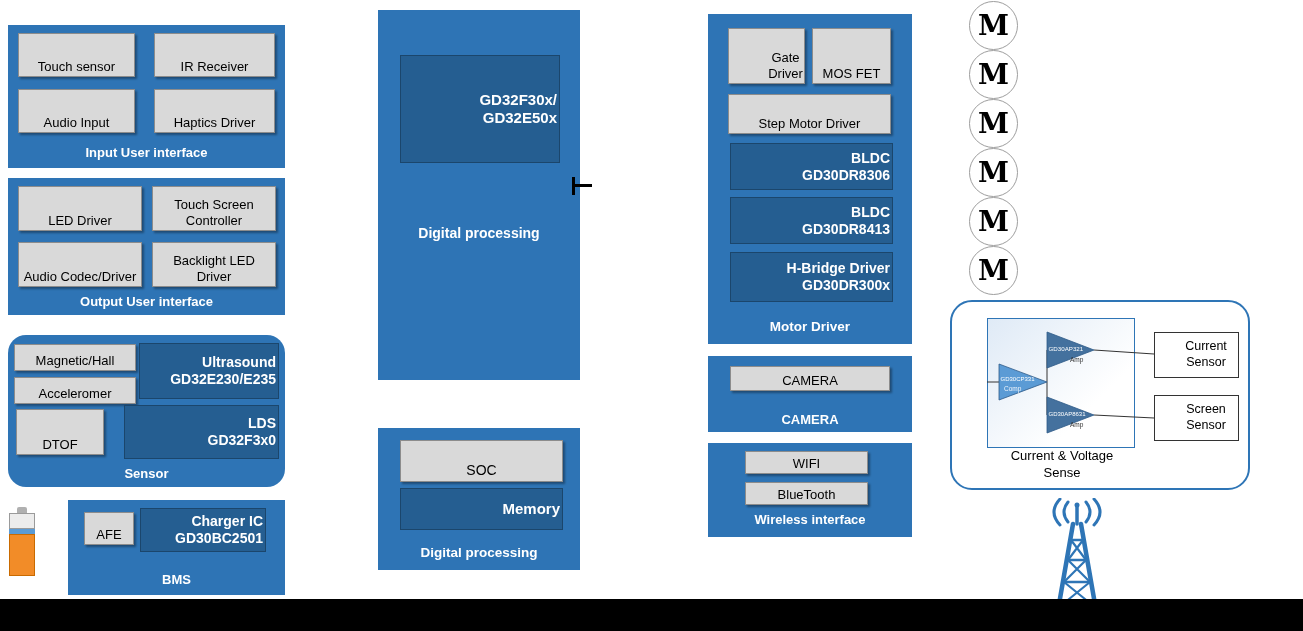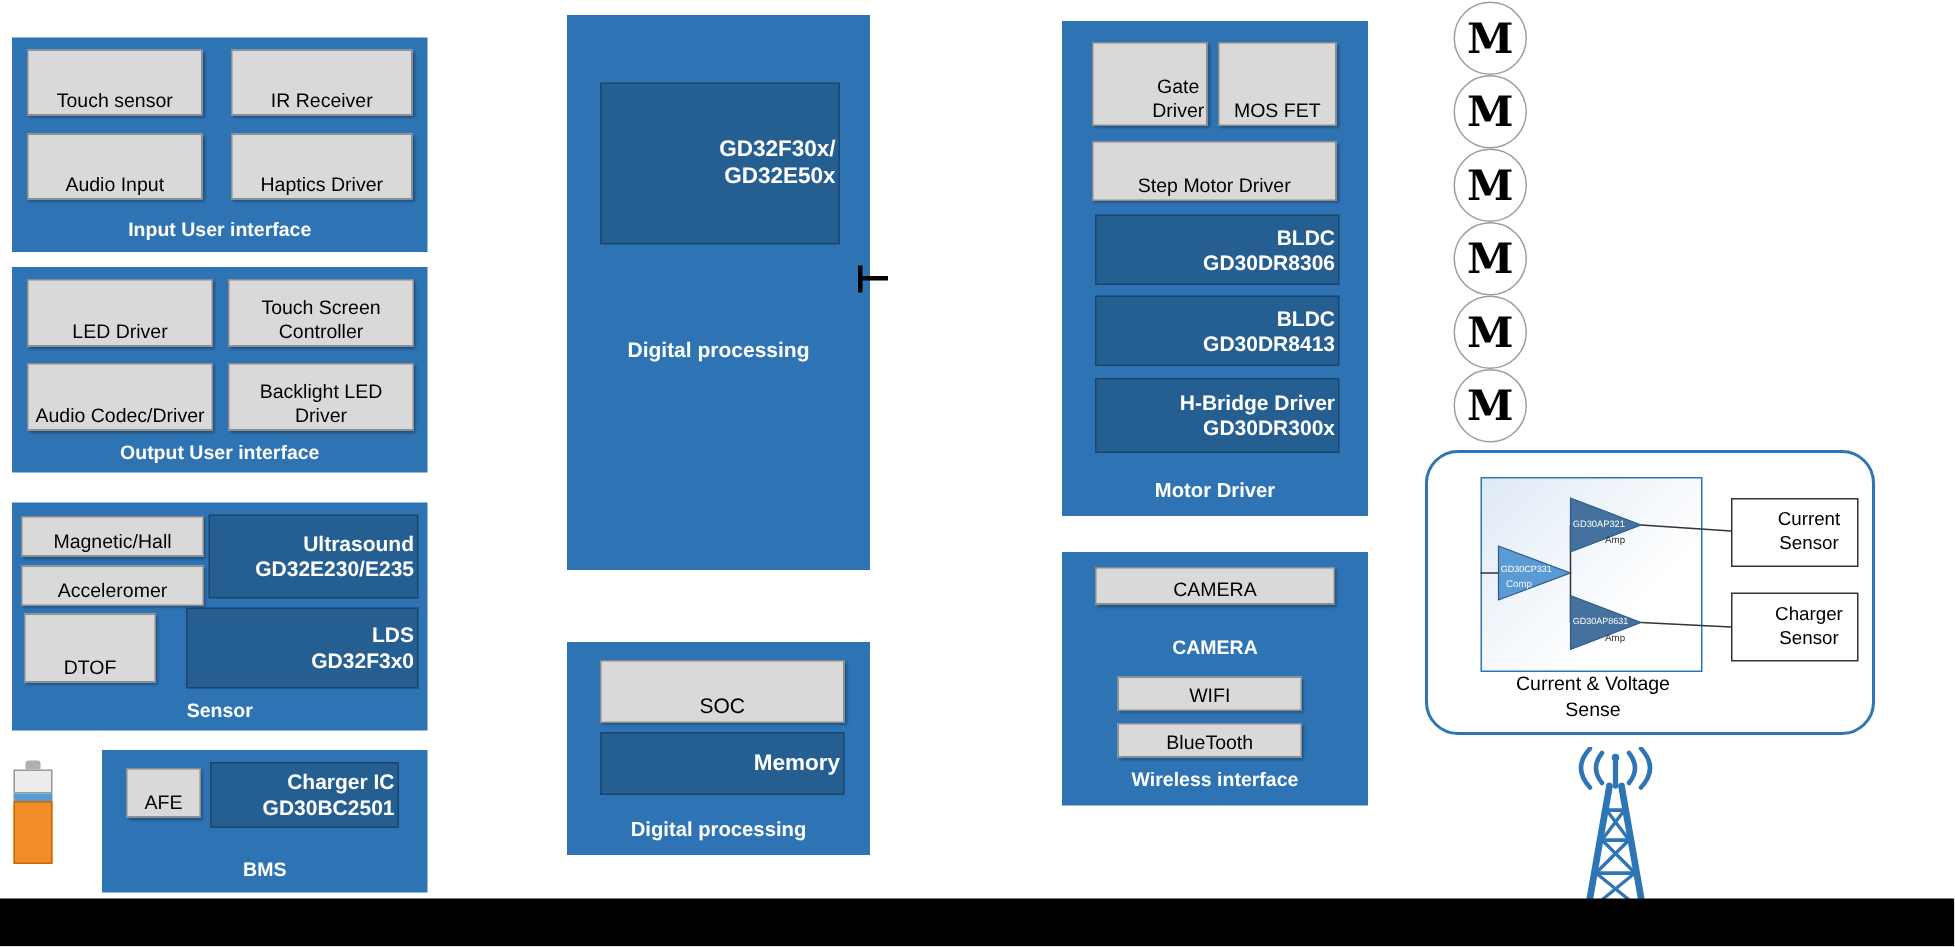--- a/index.html
+++ b/index.html
@@ -85,21 +85,21 @@
       </div>
     <div class="chip gray" style="left:10px;top:64px;width:124px;height:45px;">
         <span>Audio Codec/Driver</span>
       </div>
     <div class="chip gray" style="left:144px;top:64px;width:124px;height:45px;">
         <span>Backlight LED Driver</span>
       </div>
     <div class="block-title" style="bottom:6px;">Output User interface</div>
   </div>
 
-  <div class="block" style="left:8px;top:335px;width:277px;height:152px;">
+  <div class="block" style="left:8px;top:335px;width:277px;height:152px;border-radius:18px;">
     <div class="chip gray" style="left:6px;top:9px;width:122px;height:27px;">
         <span>Magnetic/Hall</span>
       </div>
     <div class="chip dark" style="left:131px;top:8px;width:140px;height:56px;">
       <span>Ultrasound</span>
       <span>GD32E230/E235</span>
     </div>
     <div class="chip gray" style="left:6px;top:42px;width:122px;height:27px;">
         <span>Acceleromer</span>
       </div>
@@ -172,21 +172,21 @@
       <span>BLDC</span>
       <span>GD30DR8413</span>
     </div>
     <div class="chip dark" style="left:22px;top:238px;width:163px;height:50px;">
       <span>H-Bridge Driver</span>
       <span>GD30DR300x</span>
     </div>
     <div class="block-title" style="bottom:10px;font-size:13.5px;">Motor Driver</div>
   </div>
 
-  <div class="block" style="left:708px;top:368px;width:204px;height:76px;">
+  <div class="block" style="left:708px;top:356px;width:204px;height:76px;">
     <div class="chip gray" style="left:22px;top:10px;width:160px;height:25px;">
         <span>CAMERA</span>
       </div>
     <div class="block-title" style="bottom:5px;">CAMERA</div>
   </div>
 
   <div class="block" style="left:708px;top:443px;width:204px;height:94px;">
     <div class="chip gray" style="left:37px;top:8px;width:123px;height:23px;">
         <span>WIFI</span>
       </div>
@@ -232,21 +232,21 @@
       <text x="48.5" y="79" font-size="6" fill="#ffffff">GD30CP331</text>
       <text x="52" y="89" font-size="6.5" fill="#eef4fb">Comp</text>
       <text x="96.5" y="114" font-size="6" fill="#ffffff">GD30AP8631</text>
       <text x="118" y="125" font-size="6.5" fill="#333333">Amp</text>
     </svg>
     <div class="sense-box" style="left:202px;top:30px;">
       <span>Current</span>
       <span>Sensor</span>
     </div>
     <div class="sense-box" style="left:202px;top:93px;">
-      <span>Charger</span>
+      <span>Screen</span>
       <span>Sensor</span>
     </div>
     <div class="sense-title">
       <div>Current &amp; Voltage</div>
       <div>Sense</div>
     </div>
   </div>
 
   <div style="position:absolute;left:1032px;top:498px;width:90px;height:116px;">
     <svg width="90" height="116" viewBox="0 0 90 116" fill="none">

